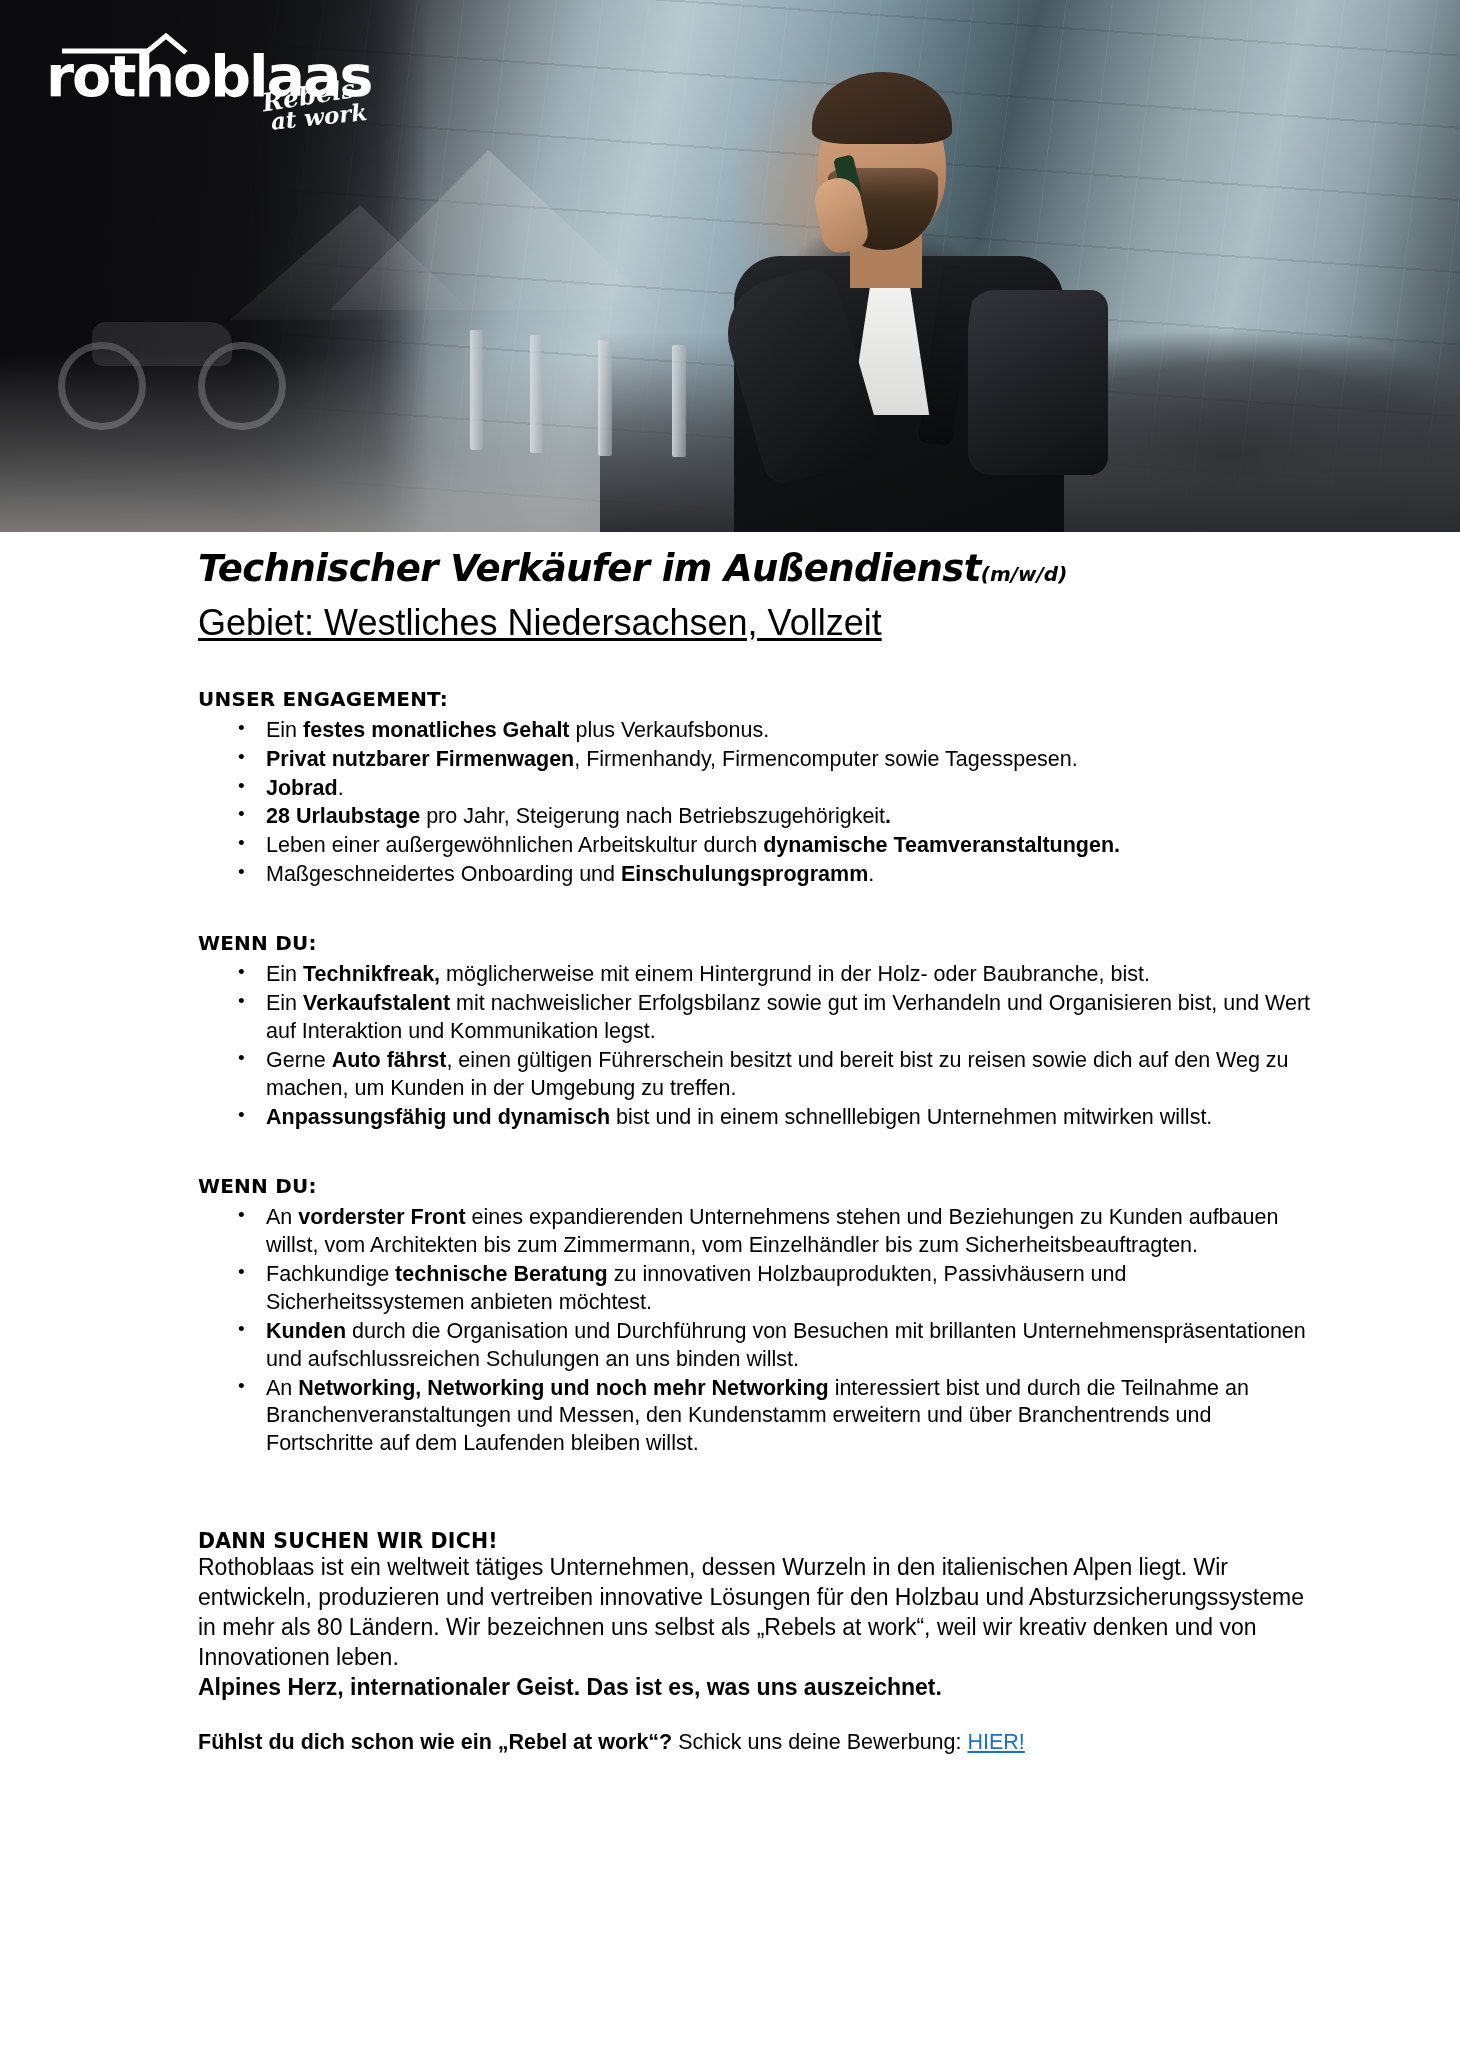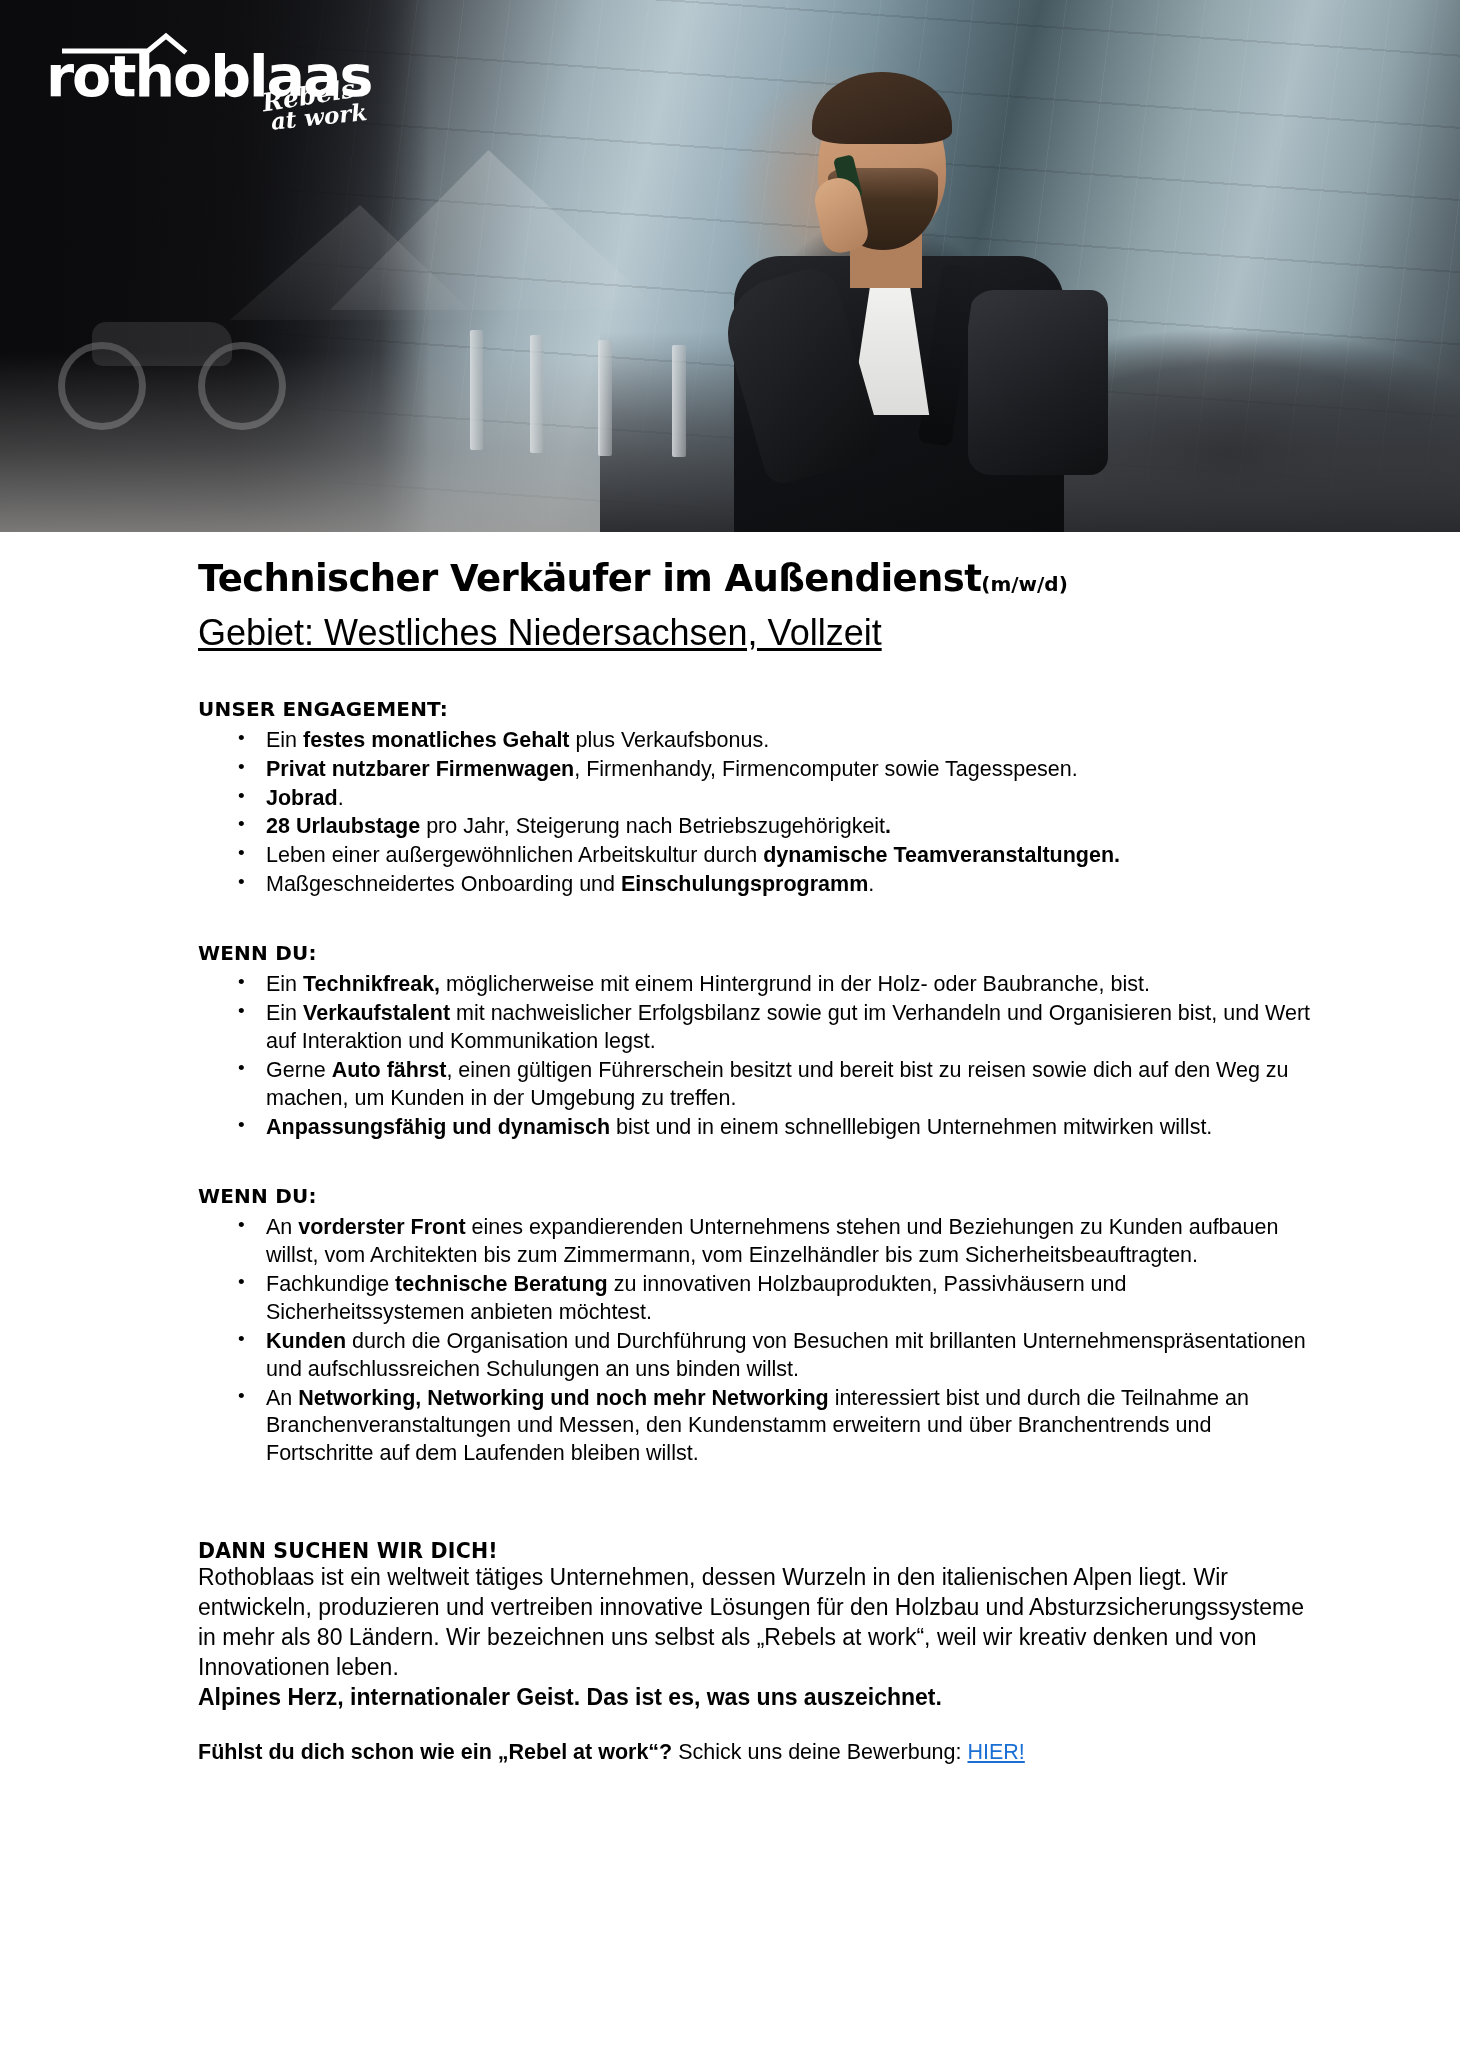--- a/index.html
+++ b/index.html
@@ -272,27 +272,28 @@
     width: 1460px;
     padding: 0;
   }
   .content {
     margin: 0 auto;
     width: 1180px;
     padding-left: 58px;
     box-sizing: border-box;
   }
   h1.job-title {
-    margin: 26px 0 0 0;
+    margin: 16px 0 0 0;
     font-family: "DejaVu Sans", sans-serif;
     font-weight: 700;
     font-size: 37px;
     letter-spacing: -0.6px;
     line-height: 1.12;
     color: #000;
+    font-style: italic;
   }
   h1.job-title .mwd {
     font-size: 20px;
     font-weight: 700;
     letter-spacing: 0;
   }
   .job-area {
     margin: 12px 0 0 0;
     font-size: 36px;
     line-height: 1.2;

